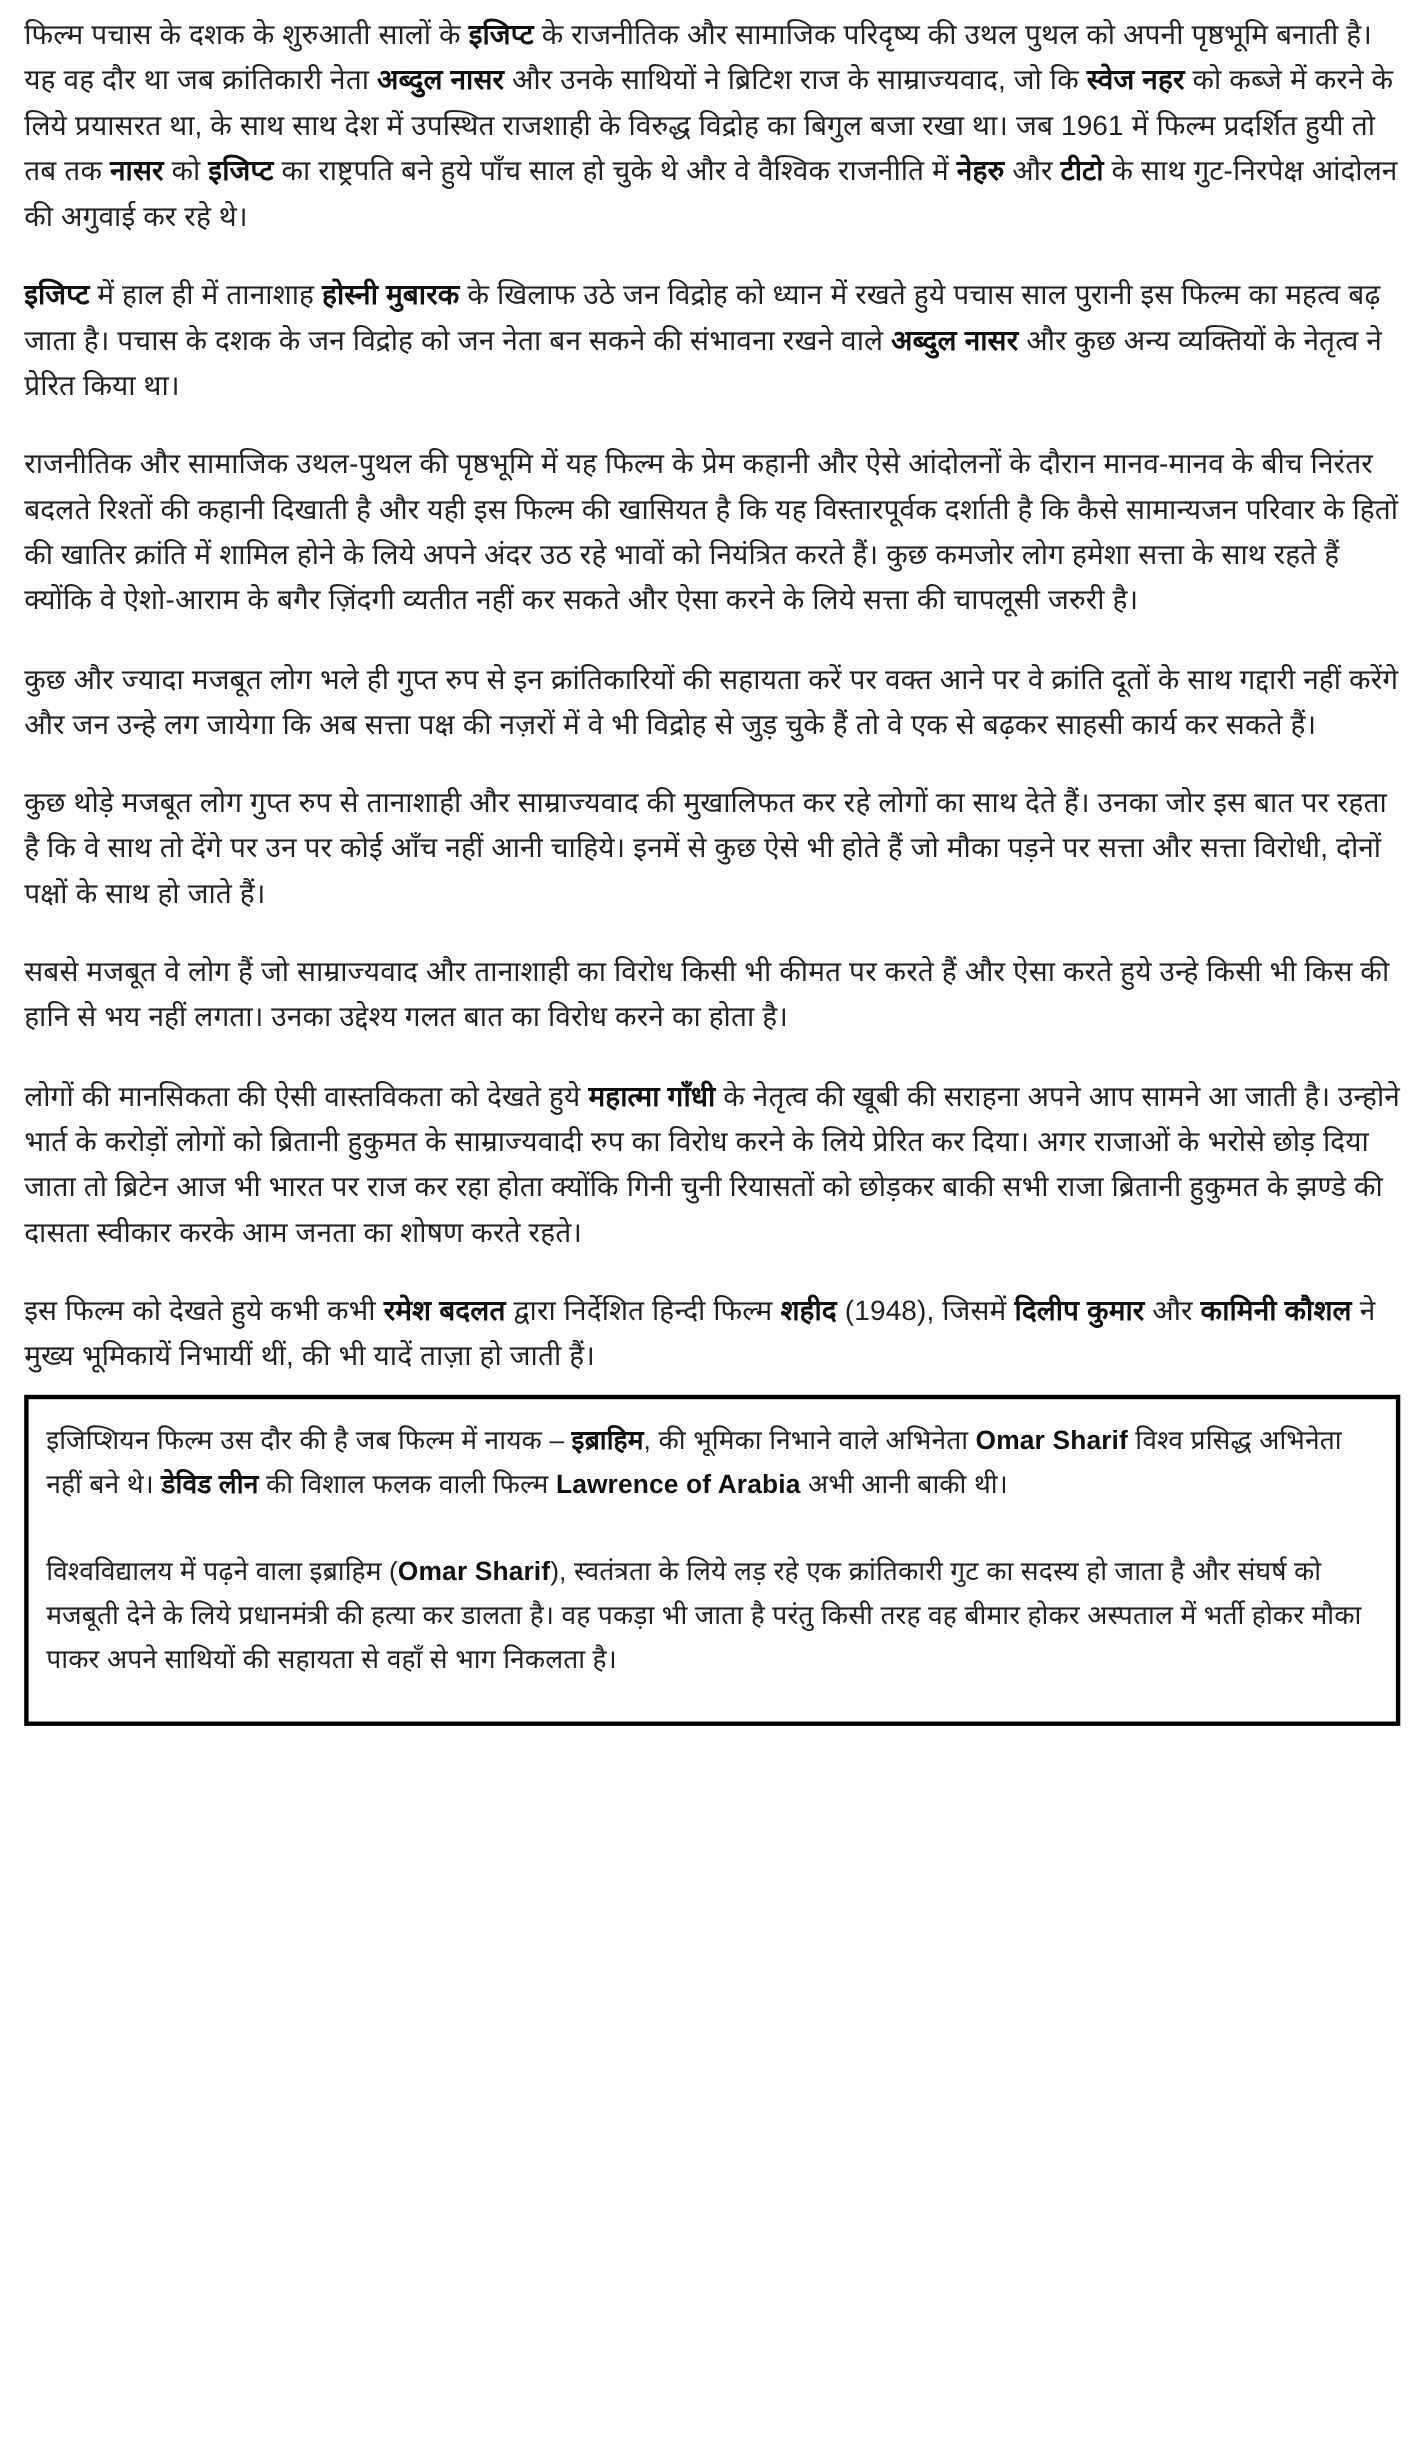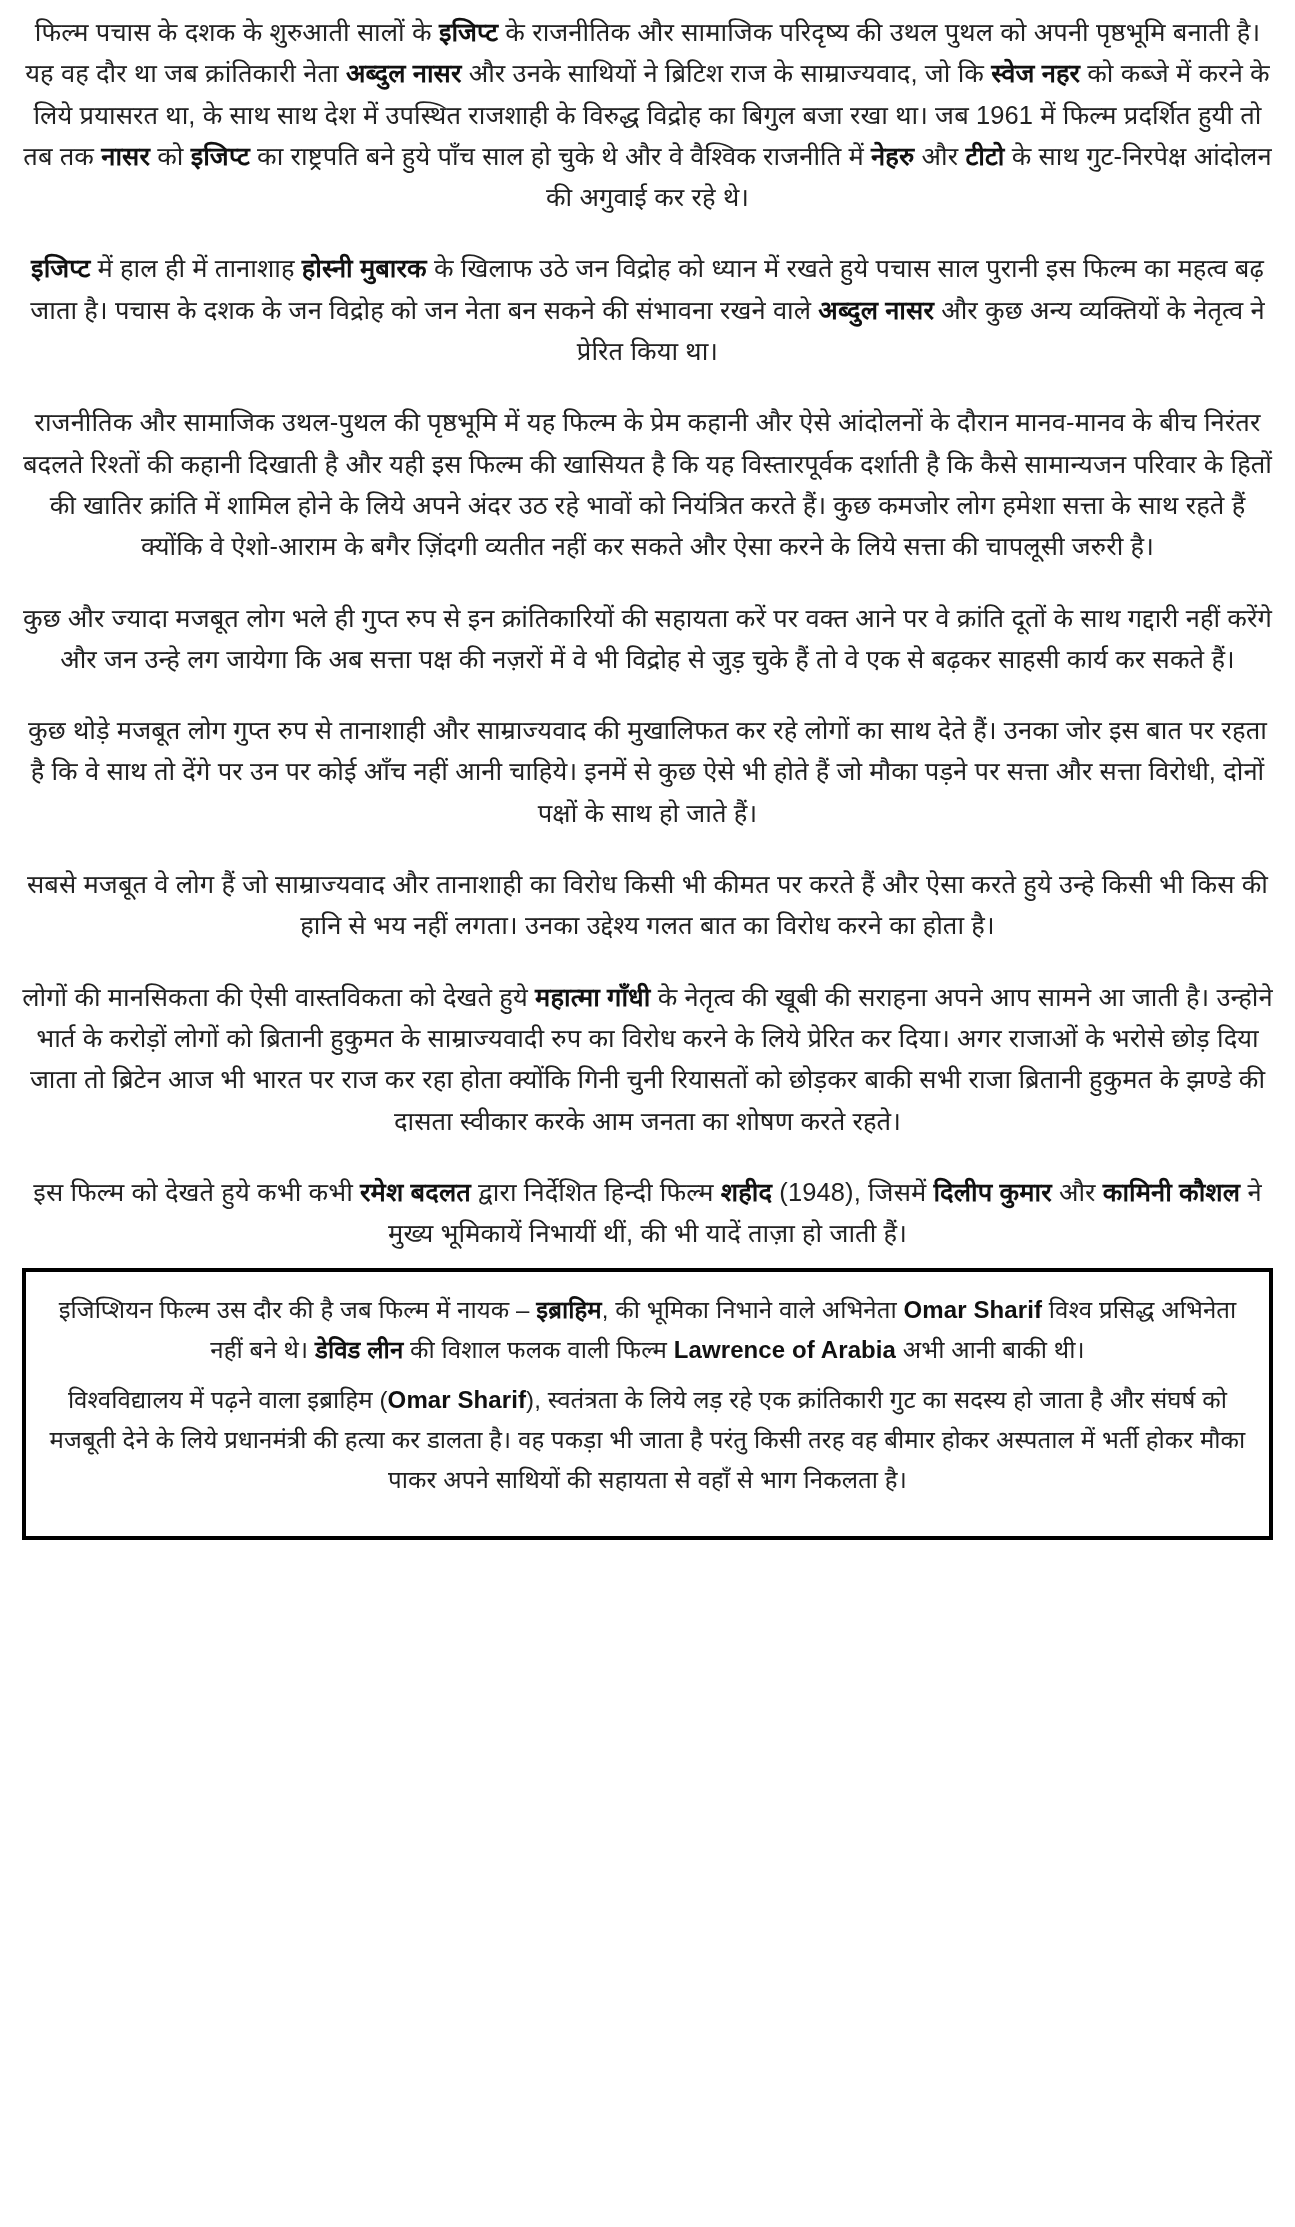--- a/index.html
+++ b/index.html
@@ -18,41 +18,41 @@
     padding: 12px 22px 0 22px;
     background: #ffffff;
   }
   .article {
     width: 100%;
   }
   p.para {
     font-size: 25.5px;
     line-height: 1.62;
     margin: 0 0 30px 0;
-    text-align: center;
+    text-align: left;
     color: #222222;
     letter-spacing: 0.1px;
   }
   p.para:last-child {
     margin-bottom: 0;
   }
   .b {
     font-weight: bold;
     color: #111111;
   }
   .callout {
     border: 4px solid #000000;
     box-sizing: border-box;
     padding: 18px 16px 20px 16px;
     margin-top: 14px;
   }
   .callout p.para {
     font-size: 24px;
     line-height: 1.66;
-    margin-bottom: 10px;
+    margin-bottom: 39px;
   }
   .callout p.para:last-child {
     margin-bottom: 16px;
   }
 </style>
 </head>
 <body>
 
 <div class="page">
   <div class="article" id="article-body">

